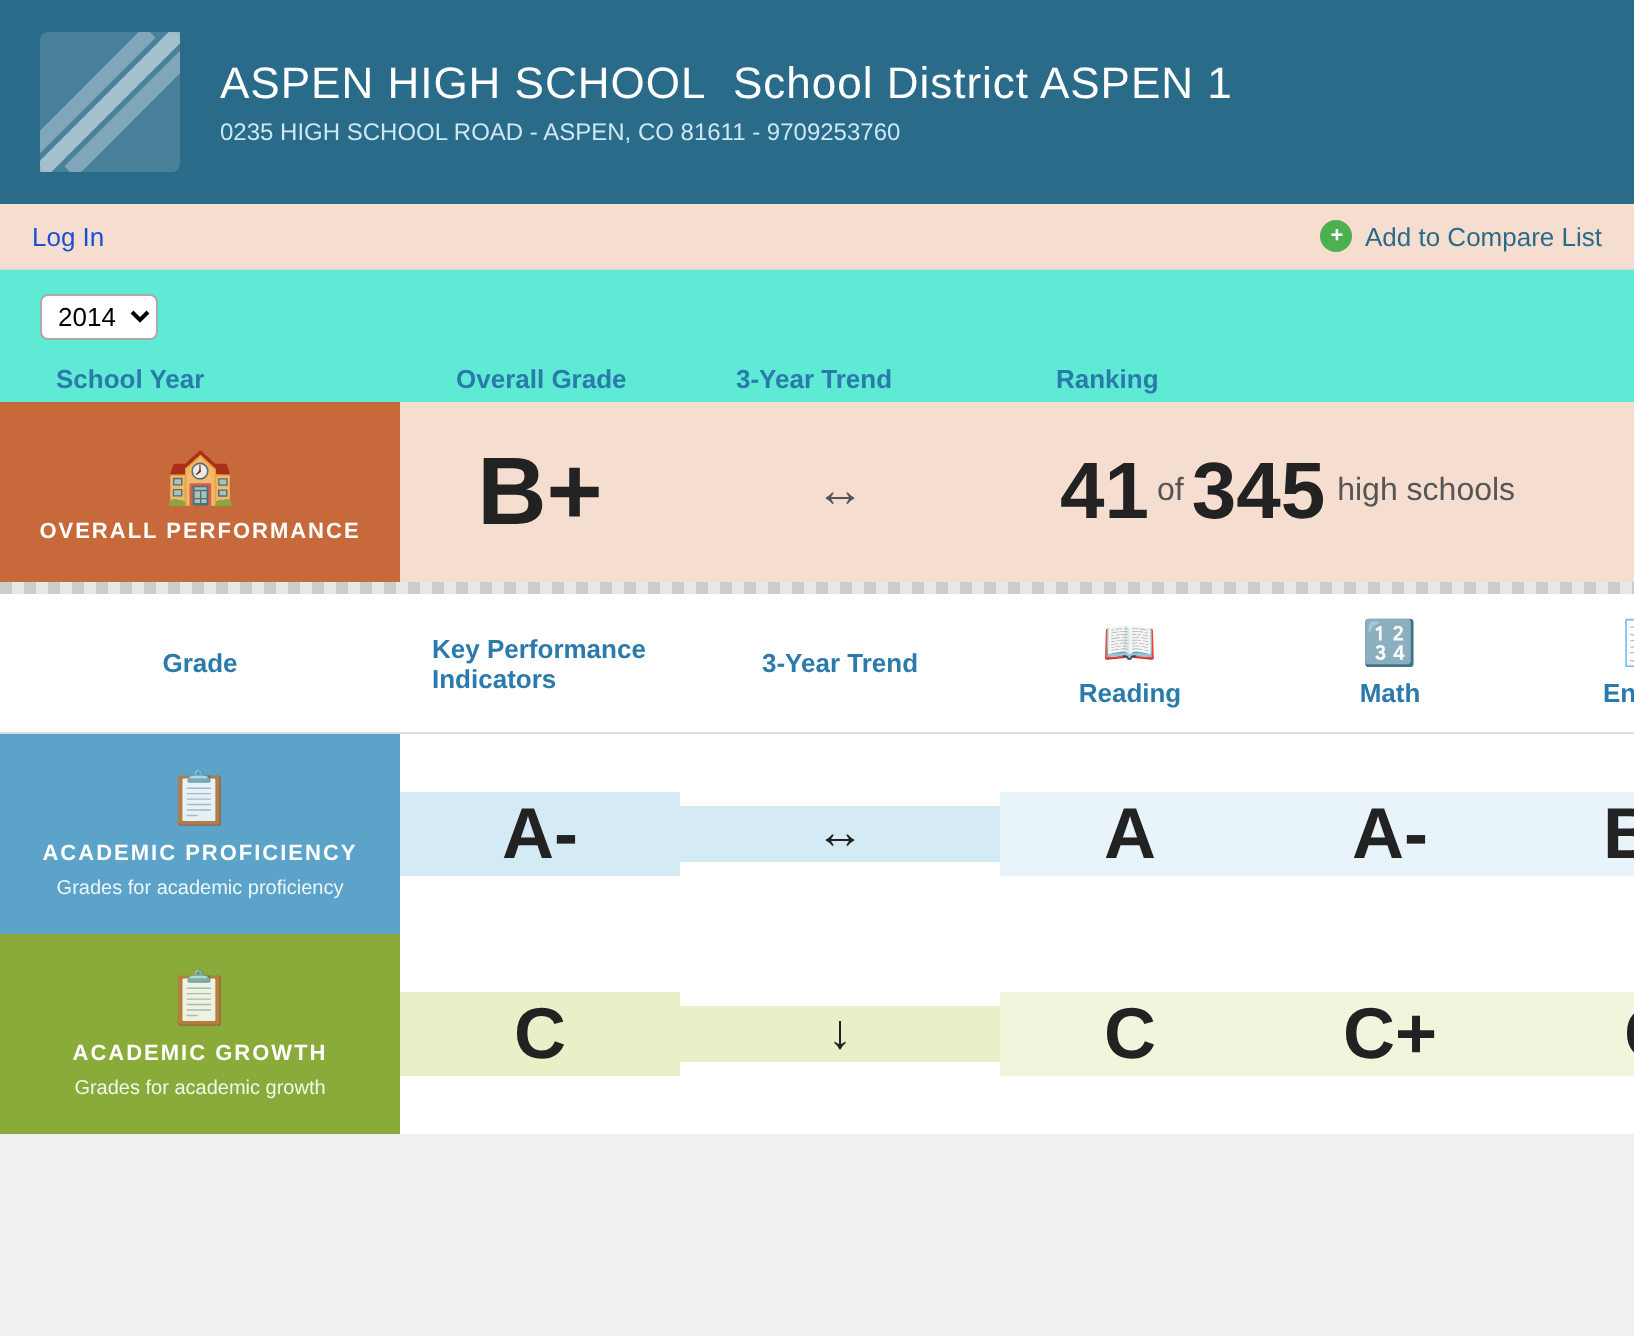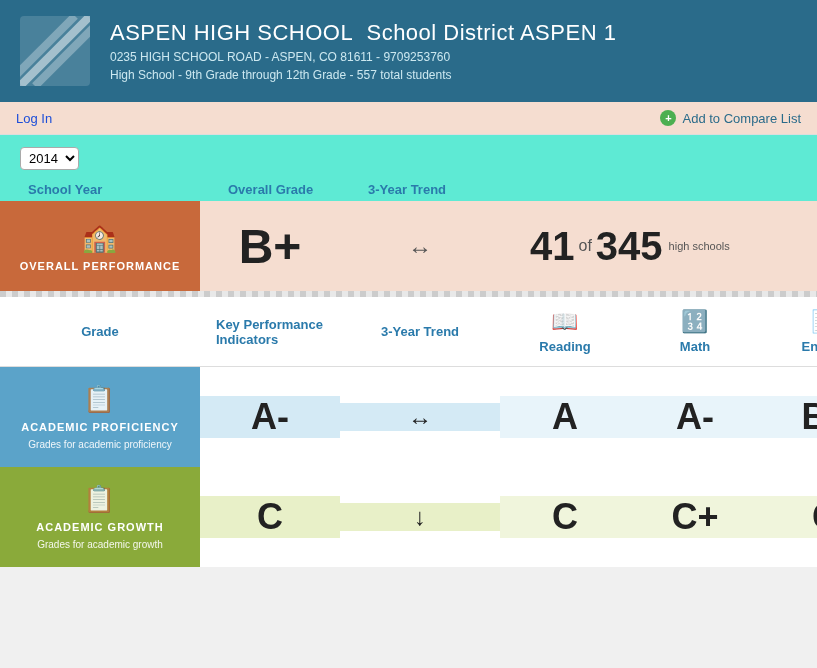--- a/index.html
+++ b/index.html
@@ -162,21 +162,21 @@
       font-size: 16px;
       color: #555;
       margin: 0 4px;
     }
     .ranking-cell .rank-total {
       font-size: 40px;
       font-weight: bold;
       color: #222;
     }
     .ranking-cell .rank-label {
-      font-size: 11px;
+      font-size: 16px;
       color: #555;
       margin-left: 6px;
     }
 
     
     .divider {
       height: 6px;
       background: repeating-linear-gradient(
         90deg,
         #ccc 0px,
@@ -285,21 +285,20 @@
       <line x1="0" y1="70" x2="70" y2="0" stroke="rgba(255,255,255,0.5)" stroke-width="8"></line>
       <line x1="-15" y1="70" x2="55" y2="0" stroke="rgba(255,255,255,0.3)" stroke-width="8"></line>
       <line x1="15" y1="70" x2="85" y2="0" stroke="rgba(255,255,255,0.3)" stroke-width="8"></line>
     </svg>
   </div>
   <div class="header-text">
     <h1>
       <span>ASPEN HIGH SCHOOL</span>&nbsp;&nbsp;<span>School District ASPEN 1</span>
     </h1>
     <div class="subtitle">0235 HIGH SCHOOL ROAD - ASPEN, CO 81611 - 9709253760</div>
-    <div class="subtitle">High School - 9th Grade through 12th Grade - 557 total students</div>
   </div>
 </div>
 
 <div class="nav-bar">
   <a class="login-link">Log In</a>
   <div class="compare-link">
     <span class="compare-icon">+</span>
     <span>Add to Compare List</span>
   </div>
 </div>
@@ -311,20 +310,21 @@
       <select class="year-select">
         <option>2014</option>
         <option>2013</option>
         <option>2012</option>
       </select>
     </div>
     <div class="column-headers">
       <div class="col-header">School Year</div>
       <div class="col-header">Overall Grade</div>
       <div class="col-header">3-Year Trend</div>
+      <div class="col-header">Ranking</div>
     </div>
   </div>
 
   <div class="overall-row">
     <div class="overall-label-cell">
       <div class="icon">🏫</div>
       <div class="label-text">OVERALL PERFORMANCE</div>
     </div>
     <div class="grade-cell">
       <span>B+</span>

